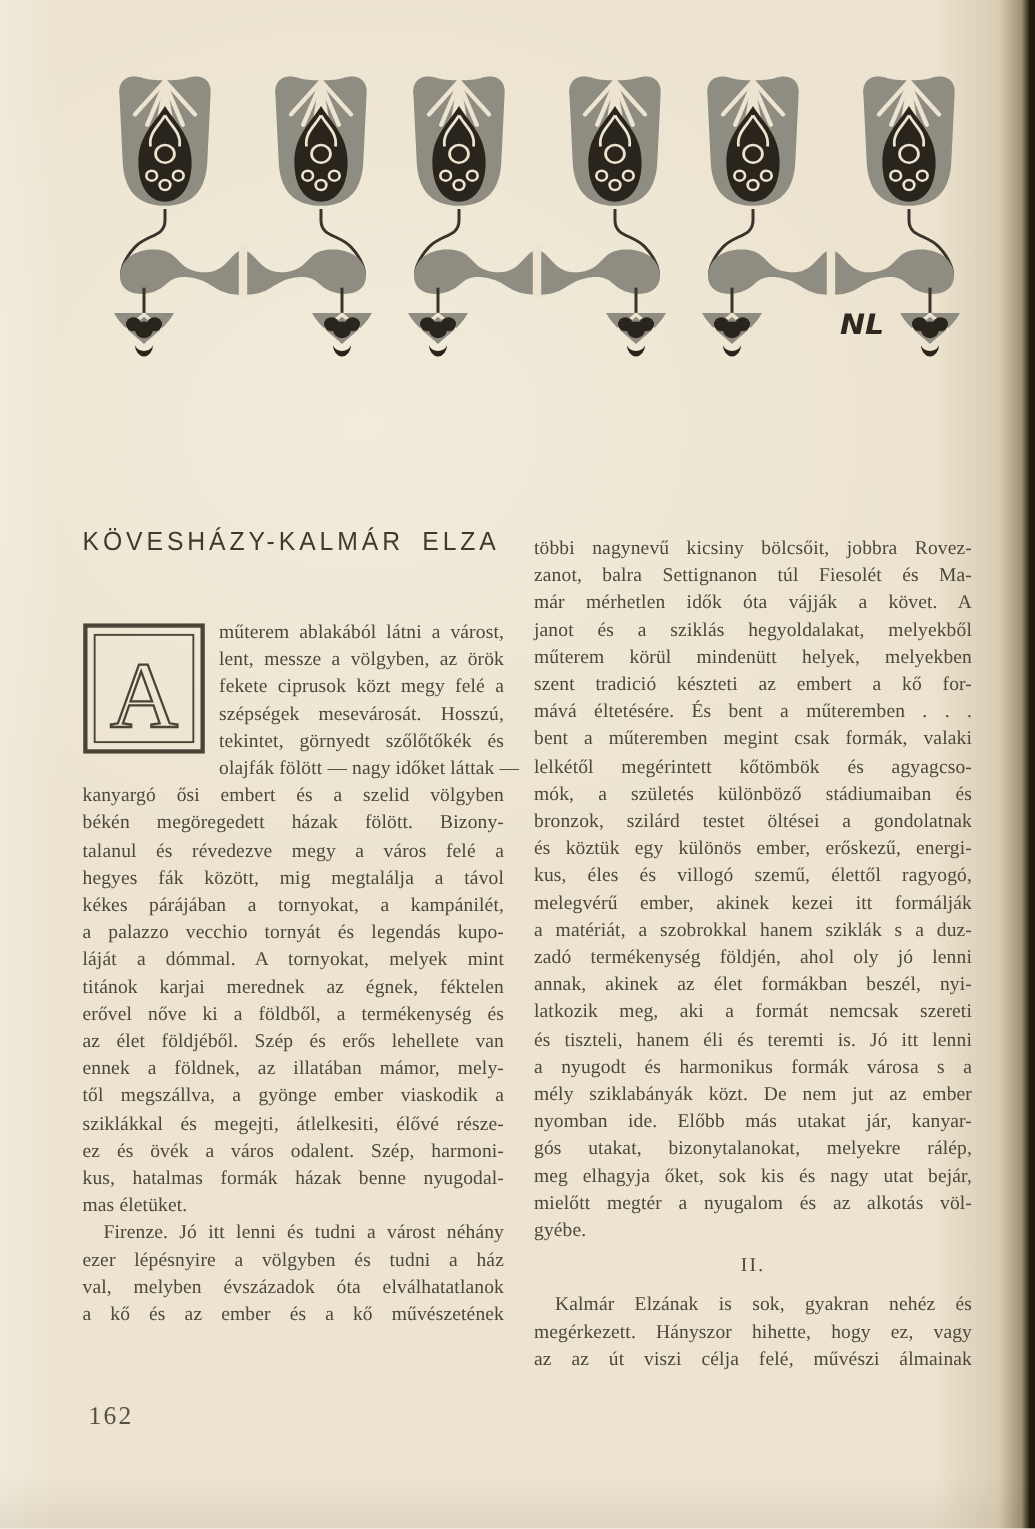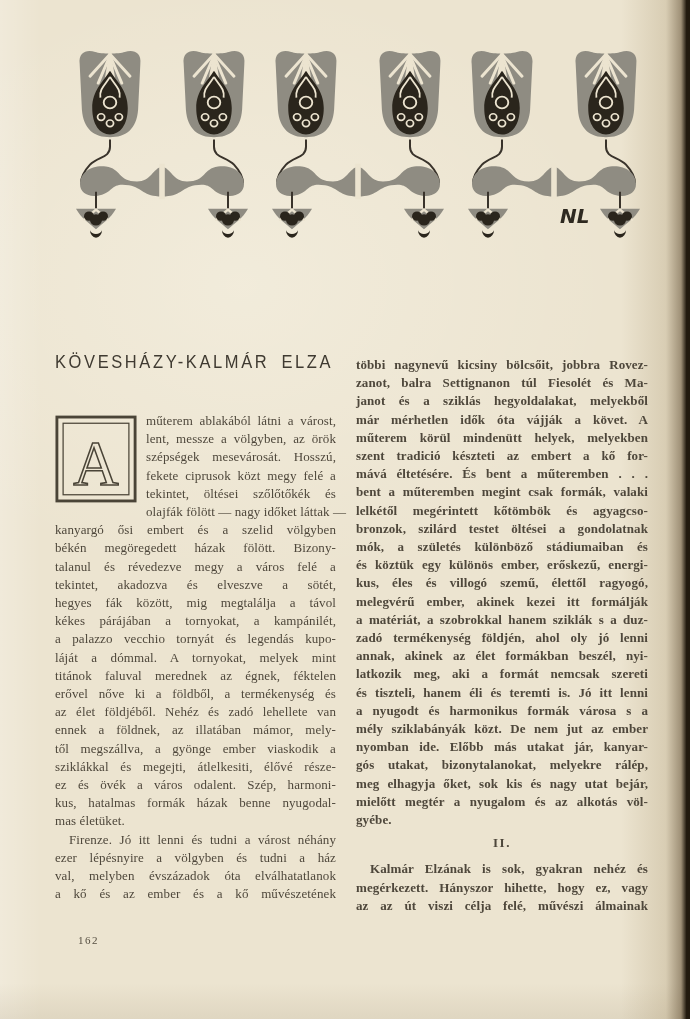--- a/index.html
+++ b/index.html
@@ -30,35 +30,35 @@
   
   .title{
     position:absolute;left:55px;top:352px;
     font-family:"Liberation Sans",sans-serif;
     font-size:16.5px;font-weight:400;
     letter-spacing:2.6px;word-spacing:5px;
     color:#3f3a31;transform:scaleY(1.06);transform-origin:left top;
   }
   
   .col-left {position:absolute;left:55px; top:412px;width:281px;}
-  .col-right{position:absolute;left:356px;top:356px;width:292px;font-weight:bold;}
+  .col-right{position:absolute;left:356px;top:356px;width:292px;}
   .line{
     font-size:13px;line-height:18.2px;
     white-space:nowrap;
     text-align:justify;text-align-last:justify;
     letter-spacing:0.1px;
     color:#4e473b;
   }
   .e{text-align-last:left}
   .i{padding-left:14px}
   .h{text-align:center;text-align-last:center;margin:5px 0 8px;letter-spacing:1.5px}
   
   .dropcap{float:left;width:82px;height:90px;margin:2px 9px 3px 0;}
   
-  .footer{position:absolute;left:78px;top:934px;font-size:11px;letter-spacing:1.5px;color:#554e41;}
+  .footer{position:absolute;left:59px;top:934px;font-size:17px;letter-spacing:1.5px;color:#554e41;}
 </style>
 </head>
 <body>
 
 <div class="sheet">
 
   <svg class="ornament" width="580" height="206" viewBox="0 0 580 220" preserveAspectRatio="none">
     <defs>
       <g id="tu">
         <path class="fg" d="M9,26 C7,9 19,5 30,9 C38,12 62,12 70,9 C81,5 93,9 91,26 L88,92 C86,121 71,132 50,132 C29,132 14,121 12,92 Z"></path>
@@ -119,60 +119,59 @@
 
   <div class="col-left">
     <svg class="dropcap" width="82" height="90" viewBox="0 0 86 92">
       <rect x="2" y="2" width="82" height="88" fill="none" stroke="#4a4437" stroke-width="3"></rect>
       <rect x="8.5" y="8.5" width="69" height="75" fill="none" stroke="#4a4437" stroke-width="1.3"></rect>
       <text x="43" y="73" text-anchor="middle" font-size="66" fill="none" stroke="#4a4437" stroke-width="1.6" font-family="&quot;Liberation Serif&quot;, serif">A</text>
     </svg>
 
   <div class="line">műterem ablakából látni a várost,</div>
       <div class="line">lent, messze a völgyben, az örök</div>
+      <div class="line">fekete ciprusok közt megy felé a</div>
       <div class="line">szépségek mesevárosát. Hosszú,</div>
-      <div class="line">fekete ciprusok közt megy felé a</div>
-      <div class="line">tekintet, öltései szőlőtőkék és</div>
+      <div class="line">tekintet, görnyedt szőlőtőkék és</div>
       <div class="line">olajfák fölött — nagy időket láttak —</div>
       <div class="line">kanyargó ősi embert és a szelid völgyben</div>
       <div class="line">békén megöregedett házak fölött. Bizony-</div>
       <div class="line">talanul és révedezve megy a város felé a</div>
-      <div class="line">tekintet, akadozva és elveszve a sötét,</div>
       <div class="line">hegyes fák között, mig megtalálja a távol</div>
       <div class="line">kékes párájában a tornyokat, a kampánilét,</div>
       <div class="line">a palazzo vecchio tornyát és legendás kupo-</div>
       <div class="line">láját a dómmal. A tornyokat, melyek mint</div>
-      <div class="line">titánok faluval merednek az égnek, féktelen</div>
+      <div class="line">titánok karjai merednek az égnek, féktelen</div>
       <div class="line">erővel nőve ki a földből, a termékenység és</div>
-      <div class="line">az élet földjéből. Nehéz és zadó lehellete van</div>
+      <div class="line">az élet földjéből. Szép és erős lehellete van</div>
       <div class="line">ennek a földnek, az illatában mámor, mely-</div>
       <div class="line">től megszállva, a gyönge ember viaskodik a</div>
       <div class="line">sziklákkal és megejti, átlelkesiti, élővé része-</div>
       <div class="line">ez és övék a város odalent. Szép, harmoni-</div>
       <div class="line">kus, hatalmas formák házak benne nyugodal-</div>
       <div class="line e">mas életüket.</div>
       <div class="line i">Firenze. Jó itt lenni és tudni a várost néhány</div>
       <div class="line">ezer lépésnyire a völgyben és tudni a ház</div>
       <div class="line">val, melyben évszázadok óta elválhatatlanok</div>
       <div class="line">a kő és az ember és a kő művészetének</div>
     </div>
 
   <div class="col-right">
 
   <div class="line">többi nagynevű kicsiny bölcsőit, jobbra Rovez-</div>
       <div class="line">zanot, balra Settignanon túl Fiesolét és Ma-</div>
+      <div class="line">már mérhetlen idők óta vájják a követ. A</div>
       <div class="line">janot és a sziklás hegyoldalakat, melyekből</div>
-      <div class="line">már mérhetlen idők óta vájják a követ. A</div>
       <div class="line">műterem körül mindenütt helyek, melyekben</div>
       <div class="line">szent tradició készteti az embert a kő for-</div>
       <div class="line">mává éltetésére. És bent a műteremben . . .</div>
       <div class="line">bent a műteremben megint csak formák, valaki</div>
       <div class="line">lelkétől megérintett kőtömbök és agyagcso-</div>
+      <div class="line">mók, a születés különböző stádiumaiban és</div>
       <div class="line">bronzok, szilárd testet öltései a gondolatnak</div>
-      <div class="line">mók, a születés különböző stádiumaiban és</div>
       <div class="line">és köztük egy különös ember, erőskezű, energi-</div>
       <div class="line">kus, éles és villogó szemű, élettől ragyogó,</div>
       <div class="line">melegvérű ember, akinek kezei itt formálják</div>
       <div class="line">a matériát, a szobrokkal hanem sziklák s a duz-</div>
       <div class="line">zadó termékenység földjén, ahol oly jó lenni</div>
       <div class="line">annak, akinek az élet formákban beszél, nyi-</div>
       <div class="line">latkozik meg, aki a formát nemcsak szereti</div>
       <div class="line">és tiszteli, hanem éli és teremti is. Jó itt lenni</div>
       <div class="line">a nyugodt és harmonikus formák városa s a</div>
       <div class="line">mély sziklabányák közt. De nem jut az ember</div>

